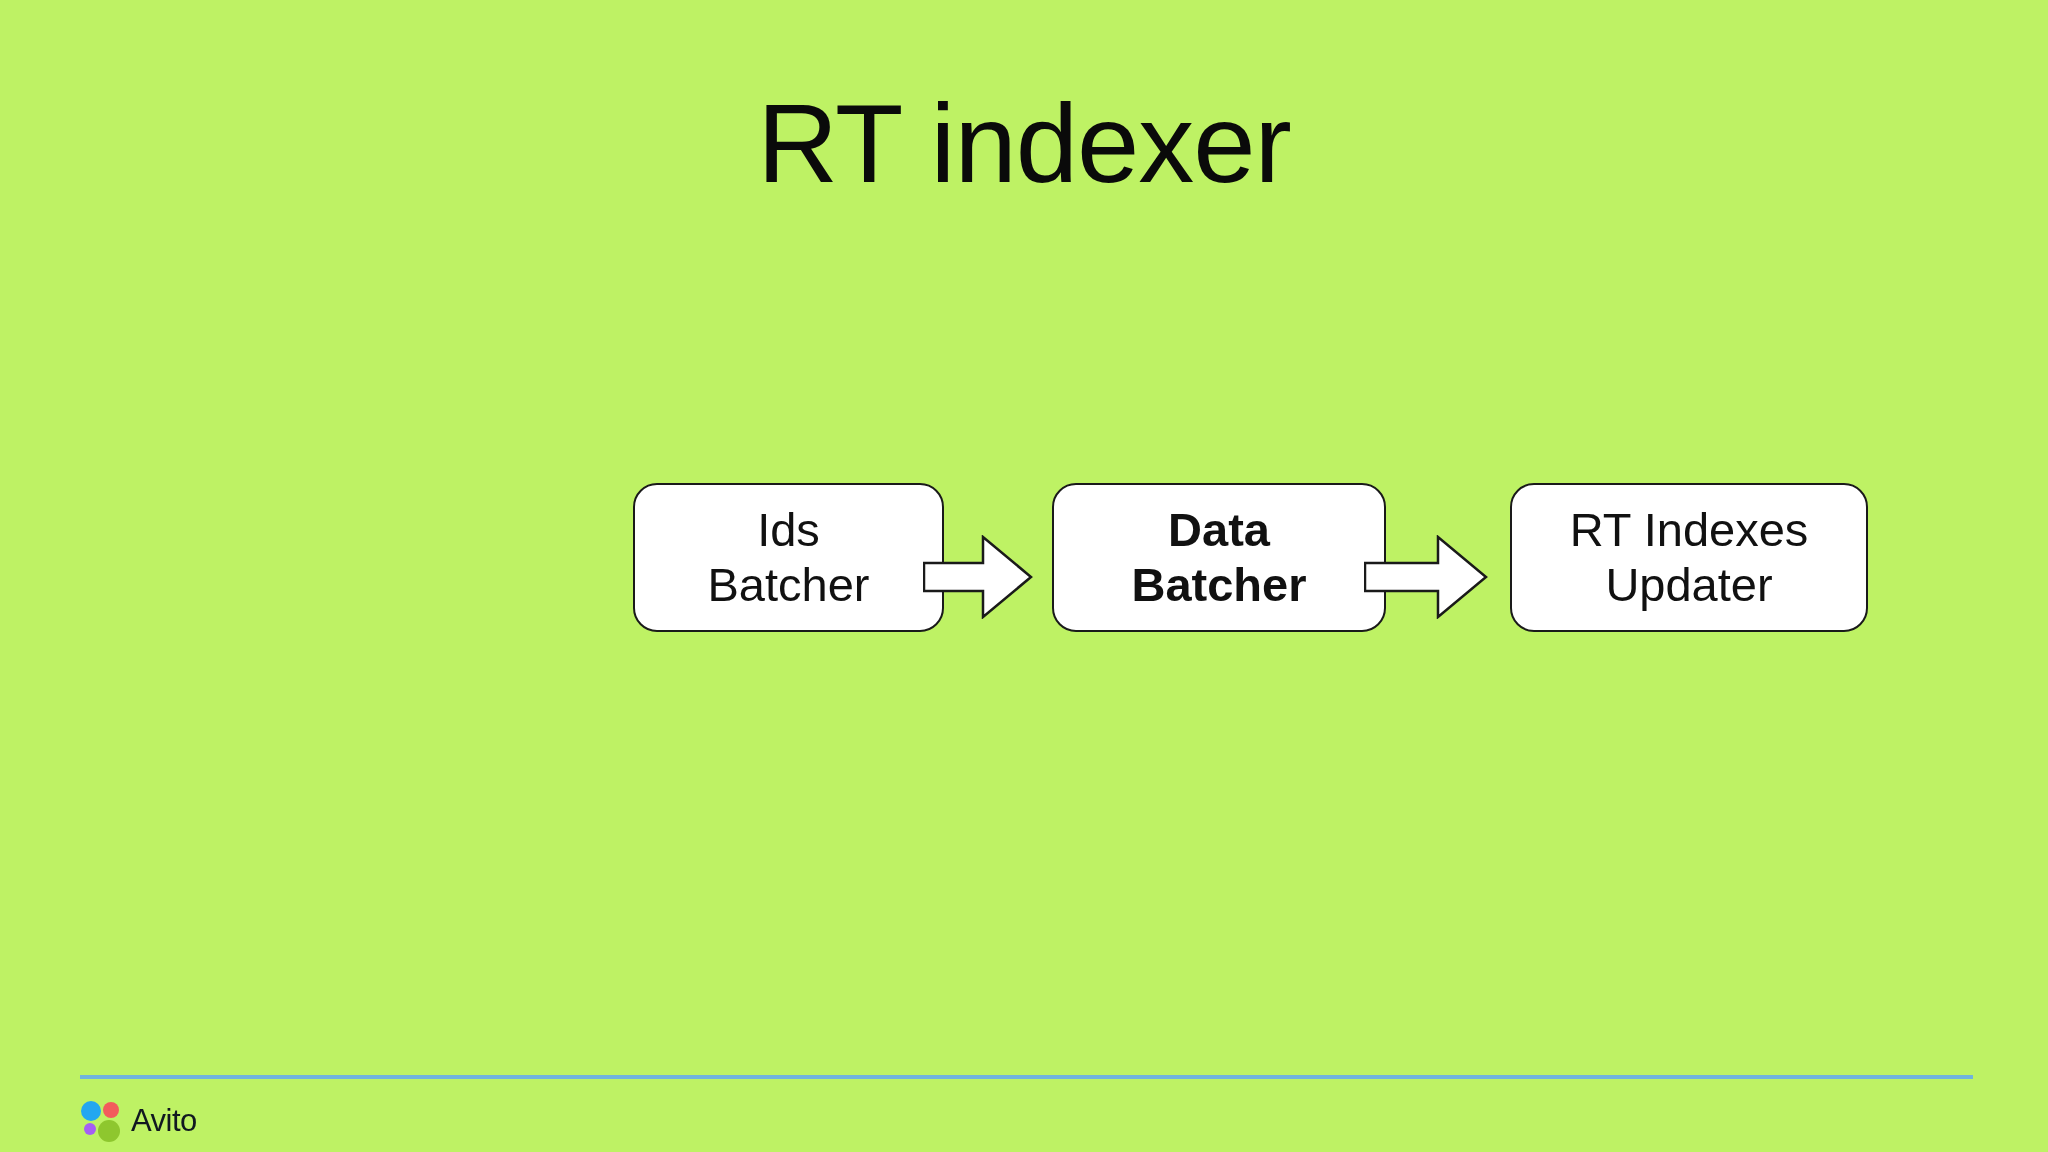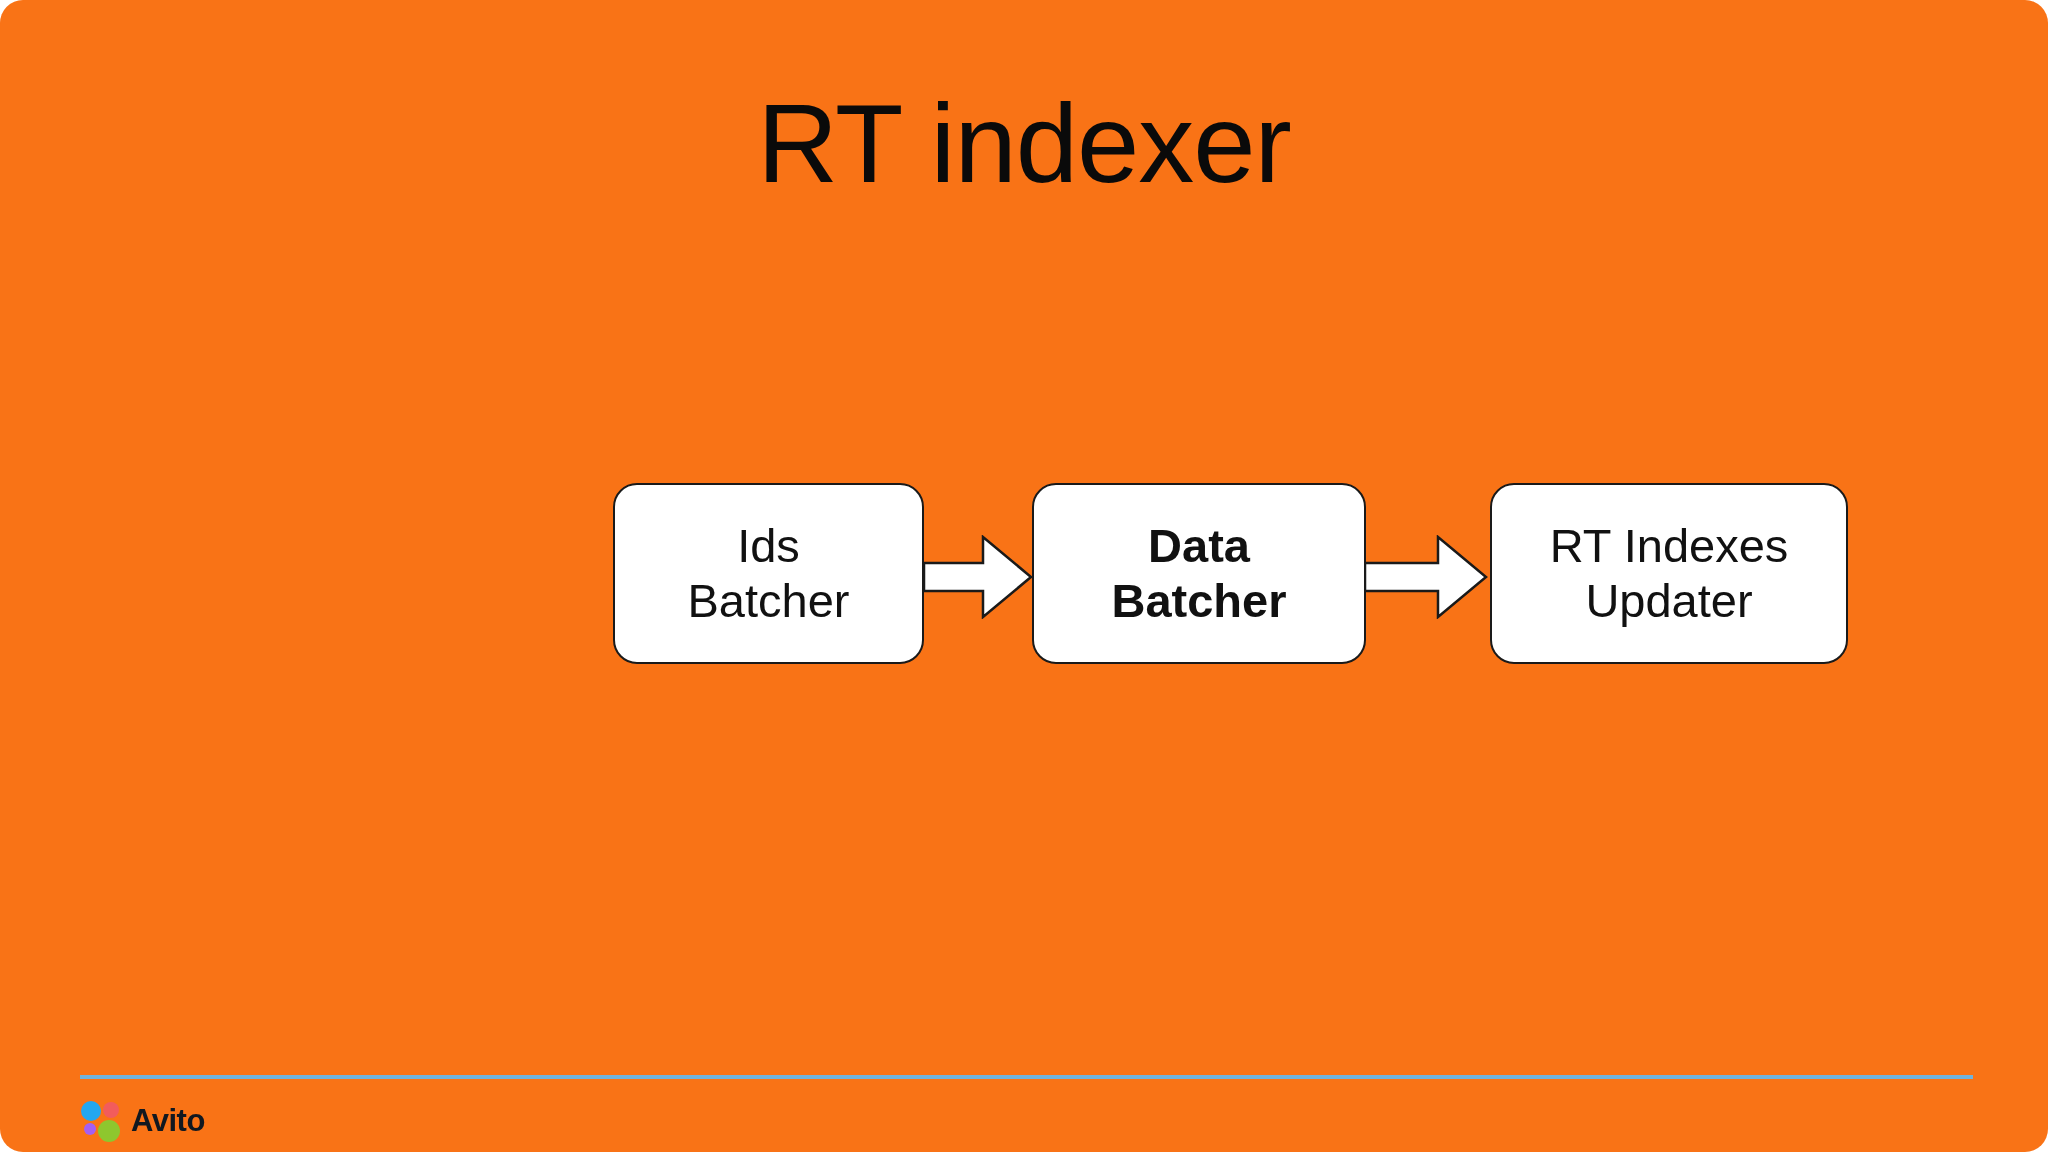--- a/index.html
+++ b/index.html
@@ -1,52 +1,52 @@
 <!DOCTYPE html>
 <html><head>
 <meta charset="utf-8">
 <style>
   * { margin: 0; padding: 0; box-sizing: border-box; }
   html, body { background: #ffffff; }
   .slide {
     position: relative;
     width: 2048px;
     height: 1152px;
-    background: #f97316;
+    background: #bef264;
     overflow: hidden;
     font-family: "Liberation Sans", sans-serif;
-    border-radius: 23px;
   }
   .title {
     position: absolute;
     top: 68px;
     left: 0;
     width: 100%;
     text-align: center;
     font-size: 112px;
     font-weight: 300;
     letter-spacing: -1px;
     color: #0a0a0a;
     line-height: 1.35;
   }
   .node {
     position: absolute;
     top: 483px;
-    height: 181px;
+    height: 149px;
     background: #ffffff;
     border: 2.5px solid #1a1a1a;
     border-radius: 24px;
     display: flex;
     align-items: center;
     justify-content: center;
     text-align: center;
     font-size: 47px;
     line-height: 1.17;
     color: #111111;
     white-space: pre-line;
+    margin-left: 20px;
   }
   .node-1 { left: 613px; width: 311px; }
   .node-2 { left: 1032px; width: 334px; font-weight: bold; }
   .node-3 { left: 1490px; width: 358px; }
   .edge { position: absolute; top: 535px; }
   .edge-1 { left: 923px; }
   .edge-2 { left: 1364px; }
   .footer-divider {
     position: absolute;
     left: 80px;
@@ -58,21 +58,21 @@
     position: absolute;
     left: 80px;
     top: 1098px;
     height: 46px;
     display: flex;
     align-items: center;
     gap: 9px;
   }
   .logo-word {
     font-size: 31px;
-    font-weight: bold;
+    font-weight: normal;
     color: #111820;
     letter-spacing: -0.5px;
   }
 </style>
 </head>
 <body>
 
 <div class="slide">
 
   <h1 class="title">RT indexer</h1>

